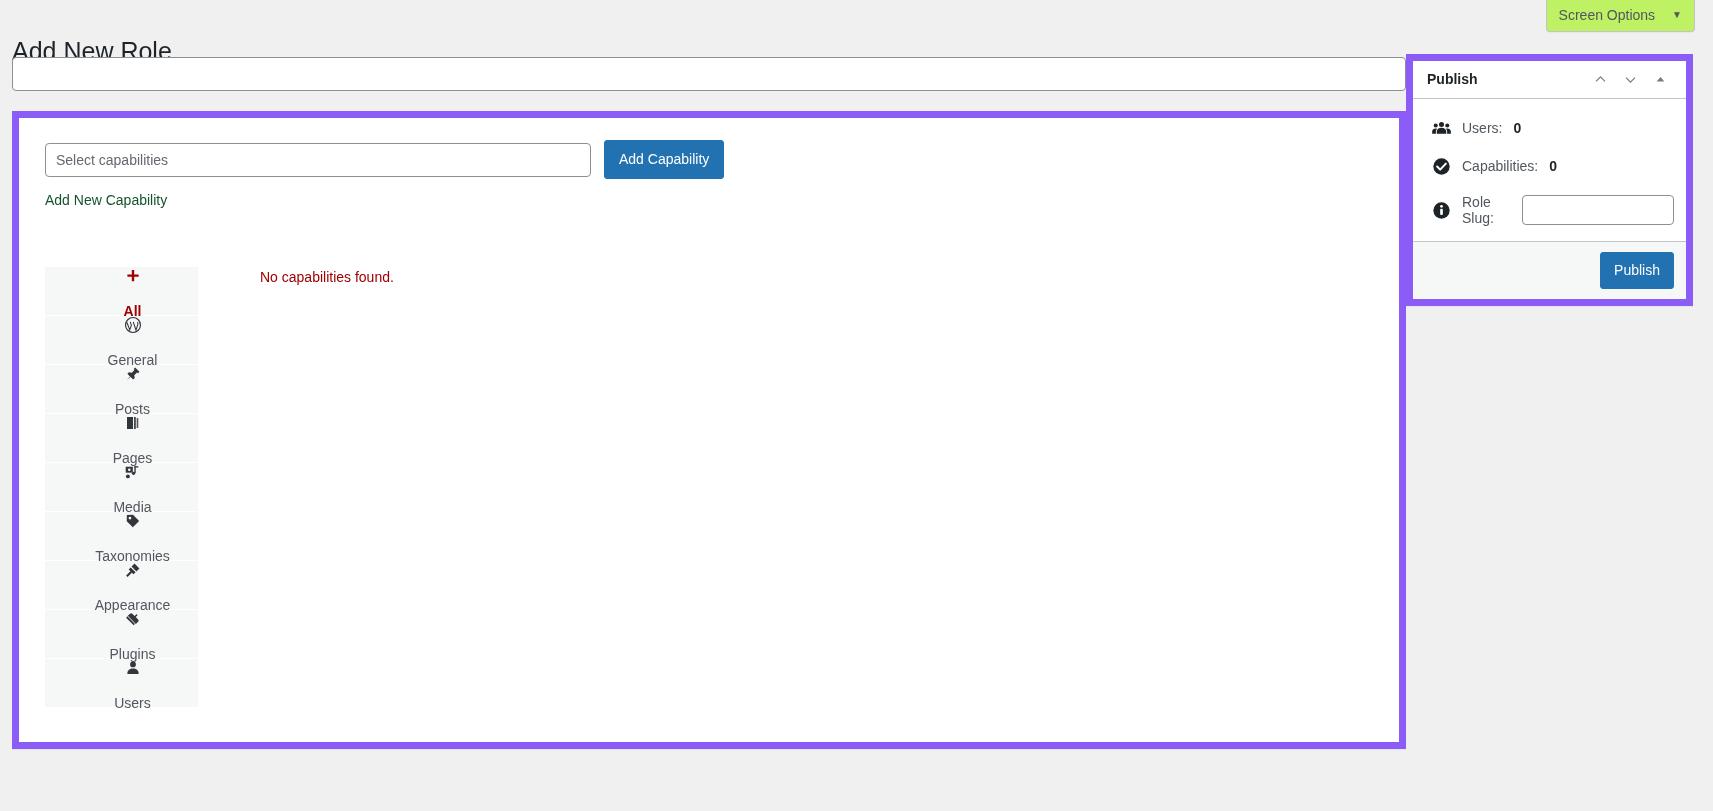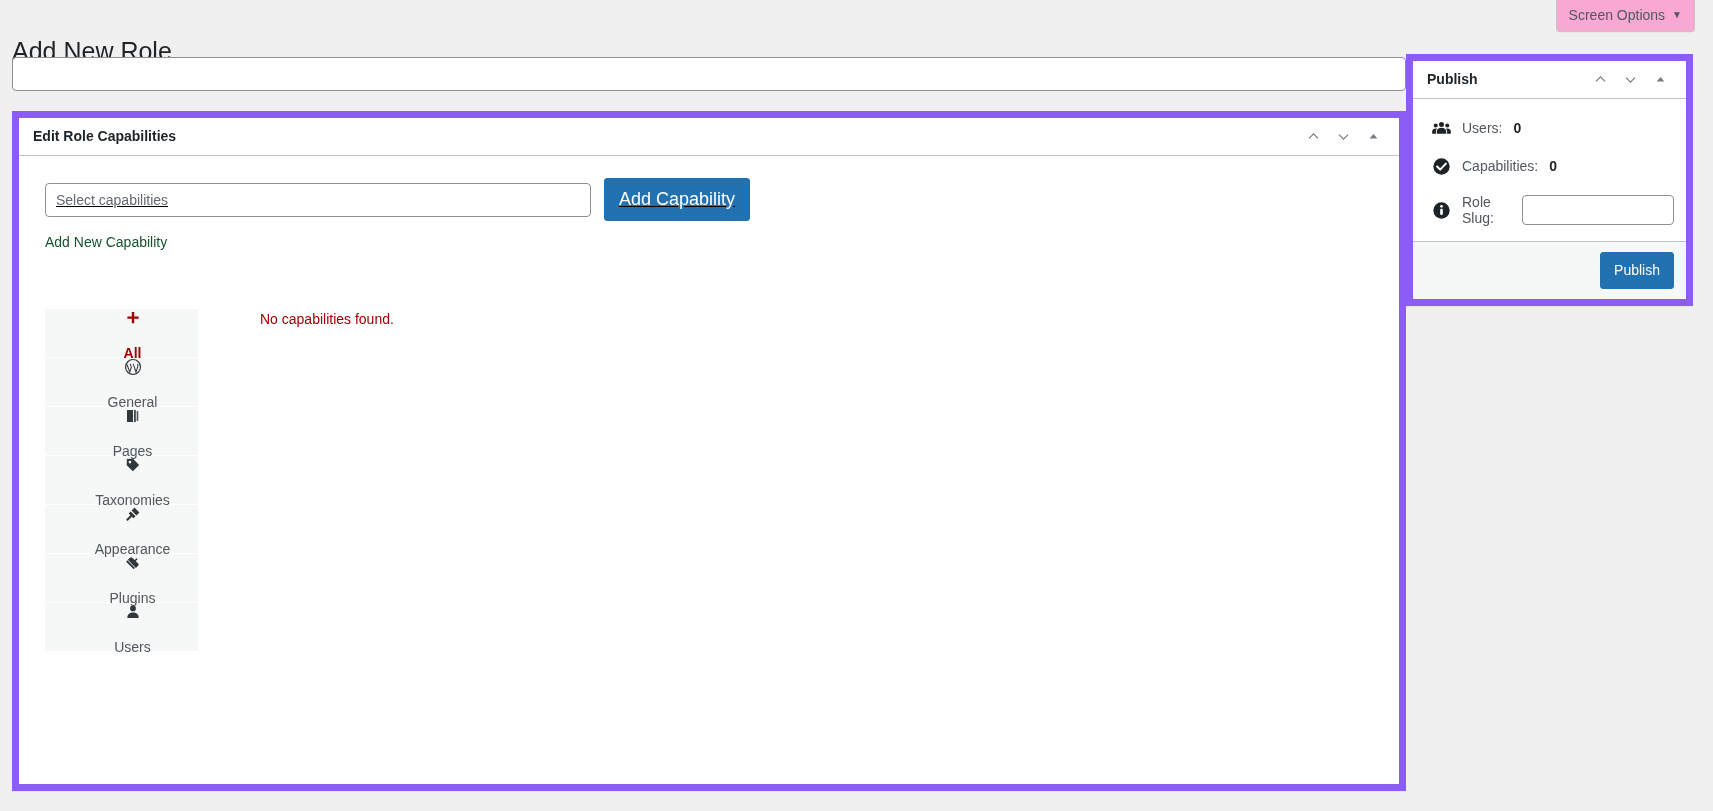--- a/index.html
+++ b/index.html
@@ -12,31 +12,31 @@
   }
 
   
   #screen-options-bar {
     position: absolute;
     top: 0; right: 18px;
     display: flex;
     justify-content: flex-end;
   }
   .screen-options-btn {
-    background: #f9a8d4;
+    background: #bef264;
     border: 1px solid #c3c4c7;
     border-top: none;
     border-radius: 0 0 4px 4px;
     color: #50575e;
     font-size: 14px;
     line-height: 1;
     padding: 8px 12px 9px 12px;
     display: flex;
     align-items: center;
-    gap: 7px;
+    gap: 17px;
     cursor: pointer;
     box-shadow: 0 1px 1px rgba(0,0,0,.04);
     margin-left: 40px;
   }
   .screen-options-btn .caret {
     font-size: 10px;
     color: #50575e;
     line-height: 1;
   }
 
@@ -117,41 +117,40 @@
     padding: 0;
     position: relative;
   }
 
   
   .cap-add-row {
     display: flex;
     align-items: center;
     gap: 13px;
     padding: 22px 12px 0 26px;
-    text-decoration: underline;
   }
   #select-capabilities {
     width: 546px;
     height: 34px;
     border: 1px solid #8c8f94;
     border-radius: 4px;
     background: #fff;
     font-size: 14px;
     color: #2c3338;
     padding: 3px 10px;
     outline: none;
   }
   #select-capabilities::placeholder { color: #646970; opacity: 1; }
 
   .btn-primary {
     background: #2271b1;
     border: 1px solid #2271b1;
     border-radius: 3px;
     color: #fff;
-    font-size: 18px;
+    font-size: 14px;
     line-height: 1;
     padding: 11px 14px 12px 14px;
     cursor: pointer;
     font-family: inherit;
   }
 
   .add-new-cap-link {
     display: inline-block;
     margin: 13px 0 14px 26px;
     color: #14532d;
@@ -275,40 +274,20 @@
 </div>
 
 <h1 id="page-title">Add New Role</h1>
 
 <div id="post-body-content">
 
   <input id="role-name-input" type="text" placeholder="" style="">
 
   
   <div class="postbox">
-    <div class="postbox-header">
-      <h2>Edit Role Capabilities</h2>
-      <div class="handle-actions">
-        <button class="handle-btn" aria-label="Move up">
-          <svg width="15" height="15" viewBox="0 0 20 20" fill="none" stroke="currentColor" stroke-width="1.6">
-            <path d="M4 12.5 L10 6.5 L16 12.5"></path>
-          </svg>
-        </button>
-        <button class="handle-btn" aria-label="Move down">
-          <svg width="15" height="15" viewBox="0 0 20 20" fill="none" stroke="currentColor" stroke-width="1.6">
-            <path d="M4 7.5 L10 13.5 L16 7.5"></path>
-          </svg>
-        </button>
-        <button class="handle-btn" aria-label="Toggle panel">
-          <svg width="13" height="13" viewBox="0 0 20 20" fill="currentColor">
-            <path d="M10 6 L16 13 L4 13 Z"></path>
-          </svg>
-        </button>
-      </div>
-    </div>
 
     <div class="inside">
 
       <div class="cap-add-row">
         <input id="select-capabilities" type="text" placeholder="Select capabilities" style="">
         <button class="btn-primary">Add Capability</button>
       </div>
 
       <a class="add-new-cap-link">Add New Capability</a>
 
@@ -328,32 +307,54 @@
           <div class="cap-nav-item">
             <span class="nav-icon">
               <svg width="18" height="18" viewBox="0 0 20 20" fill="none" stroke="currentColor" stroke-width="1.3">
                 <circle cx="10" cy="10" r="8.3"></circle>
                 <path d="M3.3 7.2 L6.4 15.6 L8.2 10.2 L6.9 6.6 M10.2 6.6 L13.3 15.6 L15.3 9.6 C15.8 8.1 15.3 7.1 15.0 6.6" stroke-width="1.15"></path>
               </svg>
             </span>
             <span class="nav-label">General</span>
           </div>
 
+          <div class="cap-nav-item">
+            <span class="nav-icon">
+              <svg width="17" height="17" viewBox="0 0 20 20" fill="currentColor">
+                <path d="M13.1 1.8 L18.2 6.9 L16.6 8.5 L15.3 7.7 L12.1 10.9 L12.6 14.2 L10.8 16 L7.2 12.4 L3.1 16.9 L2.5 17.5 L3.1 16.9 L7.6 12.8 L4 9.2 L5.8 7.4 L9.1 7.9 L12.3 4.7 L11.5 3.4 Z"></path>
+              </svg>
+            </span>
+            <span class="nav-label">Posts</span>
+          </div>
 
           <div class="cap-nav-item">
             <span class="nav-icon">
               <svg width="16" height="16" viewBox="0 0 20 20" fill="currentColor">
                 <path d="M2.5 2.5h7.5v15H2.5z"></path>
                 <path d="M11.3 2.5h2.2v15h-2.2z" opacity="0.95"></path>
                 <path d="M14.6 3.8h2v12.4h-2z" opacity="0.85"></path>
               </svg>
             </span>
             <span class="nav-label">Pages</span>
           </div>
 
+          <div class="cap-nav-item">
+            <span class="nav-icon">
+              <svg width="17" height="17" viewBox="0 0 20 20" fill="currentColor">
+                <path d="M2 3.2h8.4v7H2z"></path>
+                <circle cx="6.2" cy="6.7" r="1.5" fill="#fff"></circle>
+                <path d="M12.2 2.6h1.6v8.1h-1.6z"></path>
+                <path d="M12.2 2.6h4.6v1.6h-4.6z"></path>
+                <circle cx="11.2" cy="11" r="1.9"></circle>
+                <circle cx="4.6" cy="14.6" r="2.3"></circle>
+                <path d="M9.6 13.3h6.6v1.5H9.6z" opacity="0"></path>
+              </svg>
+            </span>
+            <span class="nav-label">Media</span>
+          </div>
 
           <div class="cap-nav-item">
             <span class="nav-icon">
               <svg width="17" height="17" viewBox="0 0 20 20" fill="currentColor">
                 <path d="M10.6 2.2 L17.8 9.4 L10.4 16.8 L3.2 9.6 L3.4 2.4 Z"></path>
                 <circle cx="7" cy="6" r="1.55" fill="#fff"></circle>
               </svg>
             </span>
             <span class="nav-label">Taxonomies</span>
           </div>

